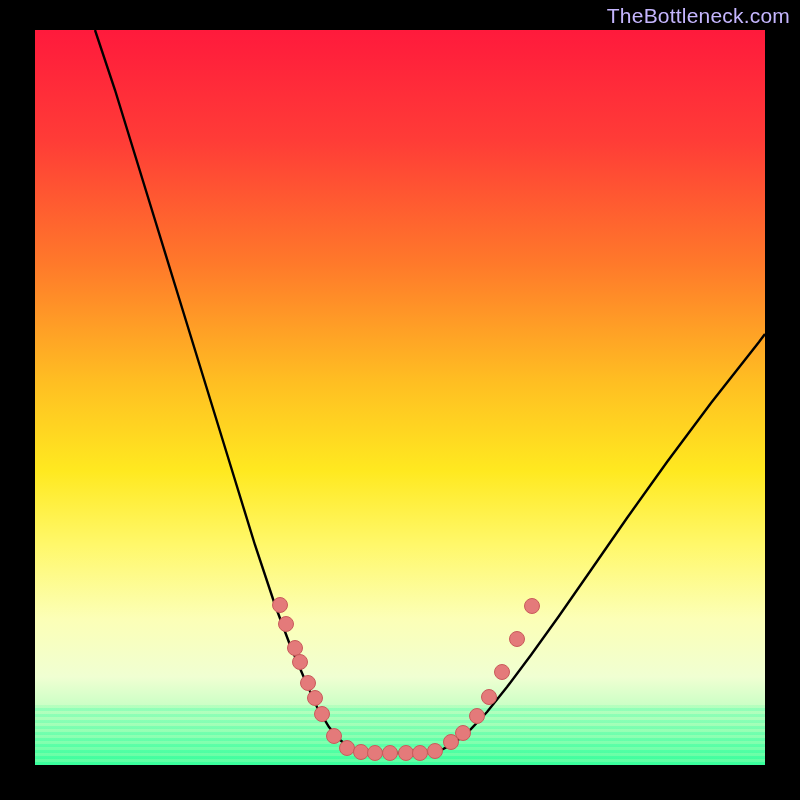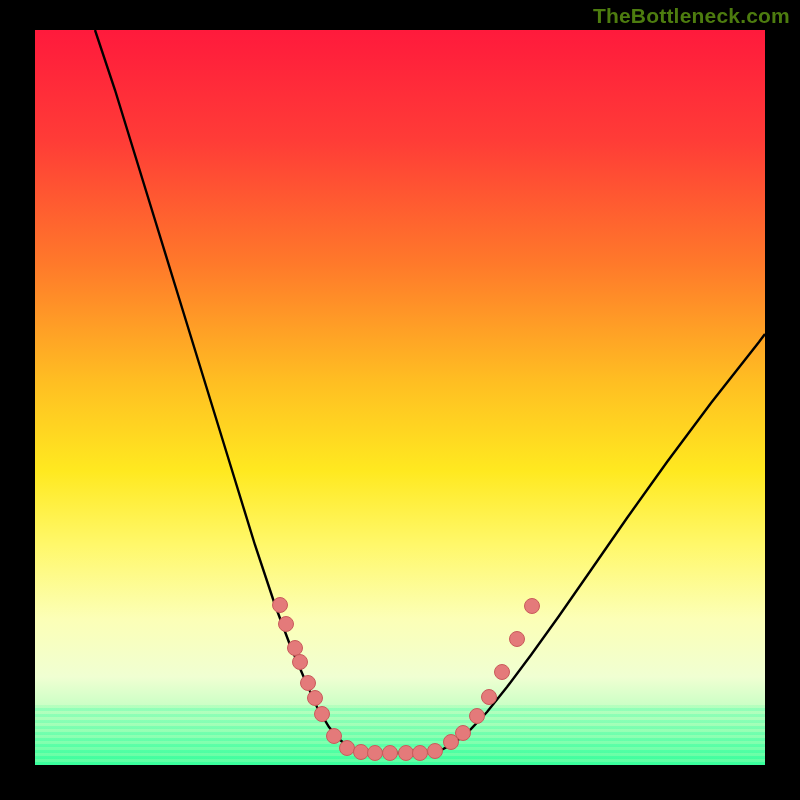--- a/index.html
+++ b/index.html
@@ -63,22 +63,22 @@
     position: absolute;
     left: 0; top: 0;
     width: 730px;
     height: 735px;
   }
   .watermark {
     position: absolute;
     top: 4px;
     right: 10px;
     font-size: 21px;
-    font-weight: 700;
-    color: #4d7c0f;
+    font-weight: 400;
+    color: #c4b5fd;
     letter-spacing: 0.2px;
   }
 </style>
 </head>
 <body>
 
 <div class="frame">
   <div class="plot">
     <div class="gradient"></div>
     <div class="green-stripes"></div>

